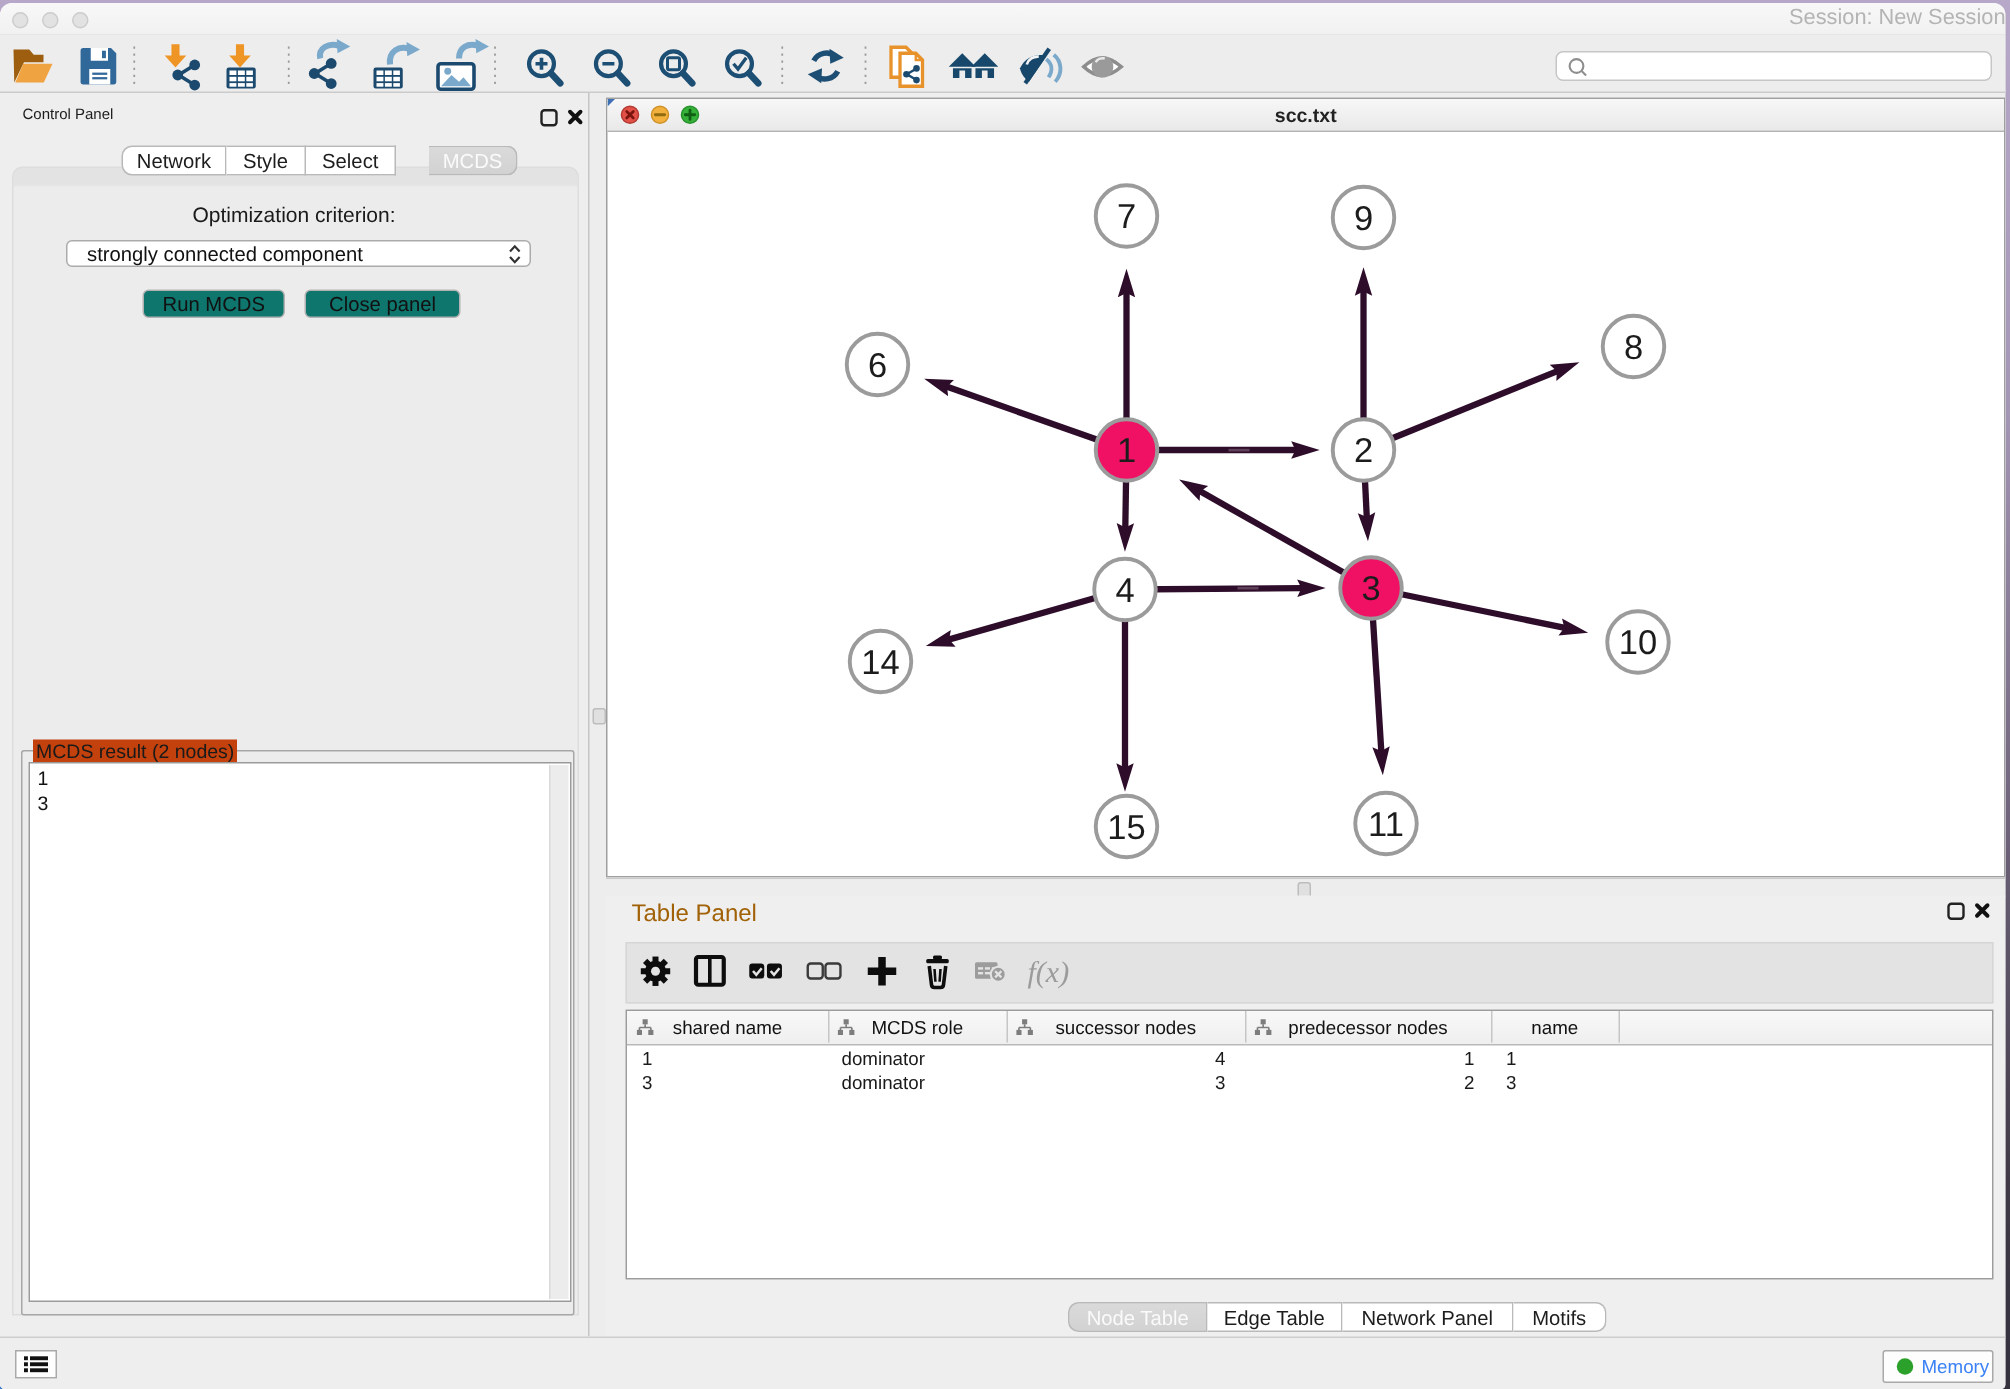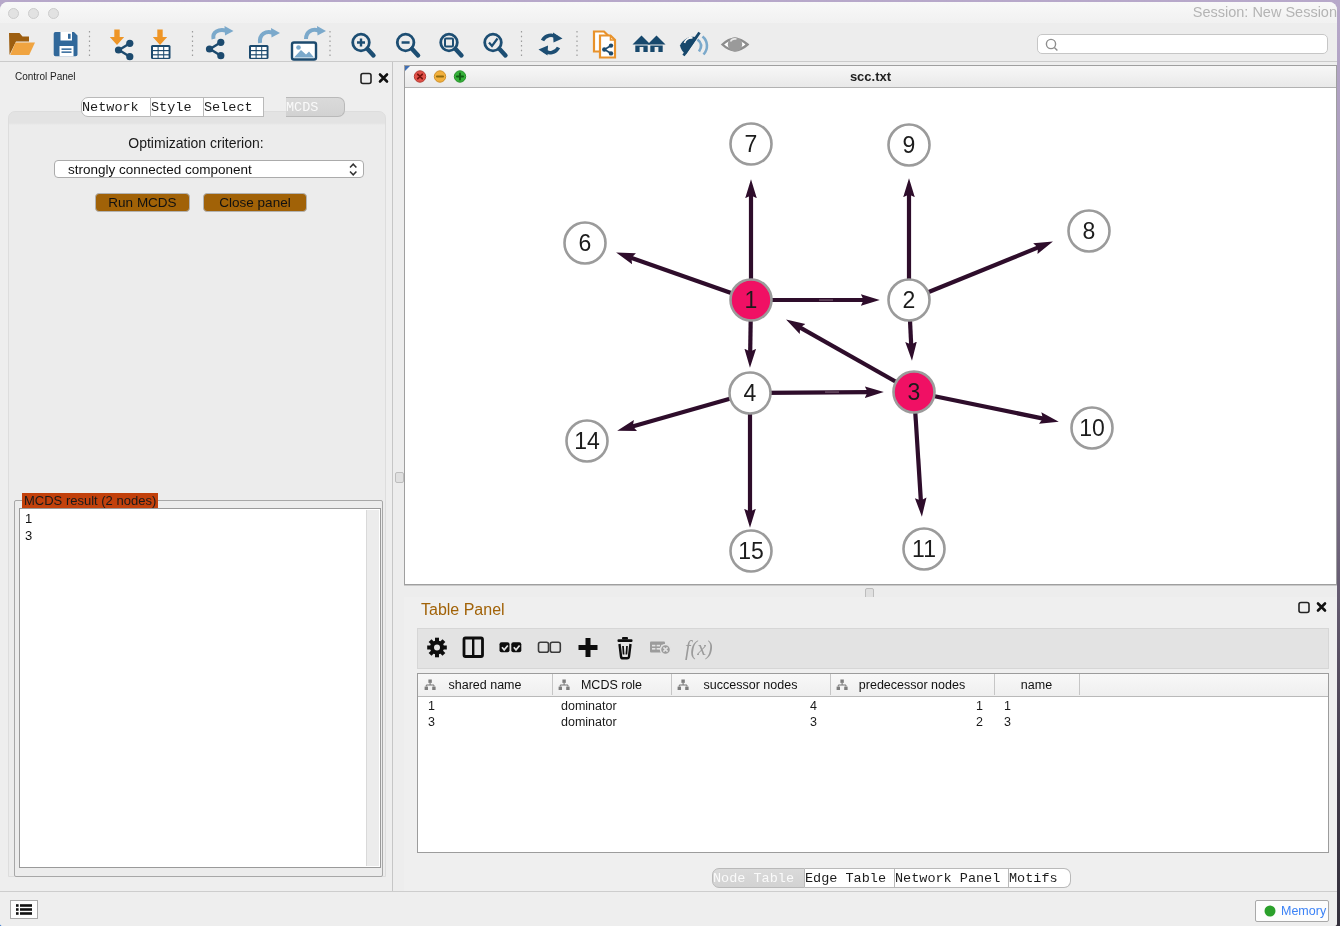--- a/index.html
+++ b/index.html
@@ -19,31 +19,31 @@
 #toolbar{position:absolute;left:0;top:21px;width:100%;height:38px;
   background:#ededed;border-bottom:1px solid #cbcbcb;}
 #searchbox{position:absolute;left:1037px;top:11px;width:291px;height:20px;
   background:#ffffff;border:1px solid #c6c6c6;border-radius:5px;box-sizing:border-box;}
 
 #cp{position:absolute;left:0;top:60px;width:392px;height:829px;background:#eeeeee;}
 #cptitle{position:absolute;left:15px;top:9px;font-size:10px;color:#1c1c1c;}
 #cppane{position:absolute;left:8px;top:49px;width:378px;height:766px;
   background:linear-gradient(#e3e3e3 0px,#e3e3e3 11px,#ececec 13px);border:1px solid #dddddd;border-radius:7px 7px 0 0;box-sizing:border-box;}
 .tabrow{position:absolute;display:flex;z-index:5;}
-.tab{height:20px;line-height:20px;font-size:13.5px;text-align:left;
-  background:#ffffff;border:1px solid #b9b9b9;border-left:none;color:#1d1d1d;box-sizing:border-box;font-family:Liberation Mono, monospace;}
+.tab{height:20px;line-height:20px;font-size:13.5px;text-align:center;
+  background:#ffffff;border:1px solid #b9b9b9;border-left:none;color:#1d1d1d;box-sizing:border-box;}
 .tab.first{border-left:1px solid #b9b9b9;border-radius:7px 0 0 7px;}
 .tab.last{border-radius:0 7px 7px 0;}
 .tab.sel{background:linear-gradient(#dadada,#d2d2d2);color:#fafafa;margin-left:22px;}
 #optlabel{position:absolute;left:0;top:73px;width:100%;text-align:center;
   font-size:14px;color:#1a1a1a;}
-#dropdown{position:absolute;left:54px;top:98px;width:310px;height:18px;
+#dropdown{position:absolute;left:44px;top:98px;width:310px;height:18px;
   background:#ffffff;border:1px solid #ababab;border-radius:4px;
   font-size:13.5px;color:#111;line-height:17px;padding-left:13px;box-sizing:border-box;}
-.btn{position:absolute;height:19px;background:#a16207;border:1px solid #b2b2b2;
+.btn{position:absolute;height:19px;background:#0f766e;border:1px solid #b2b2b2;
   border-radius:4px;font-size:13.5px;color:#111;text-align:center;line-height:18px;box-sizing:border-box;}
 
 #mcdsgroup{position:absolute;left:14px;top:438px;width:367px;height:375px;
   border:1px solid #a7a7a7;border-radius:2px;}
 #mcdslabel{position:absolute;left:7px;top:-8px;background:#c2410c;padding:0 2px;
   font-size:13px;color:#1a1a1a;}
 #mcdsbox{position:absolute;left:4px;top:7px;width:360px;height:358px;
   background:#ffffff;border:1px solid #9a9a9a;font-size:13px;color:#111;}
 #mcdsscroll{position:absolute;right:1px;top:1px;width:12px;height:356px;
   background:#ececec;border-left:1px solid #d9d9d9;}

